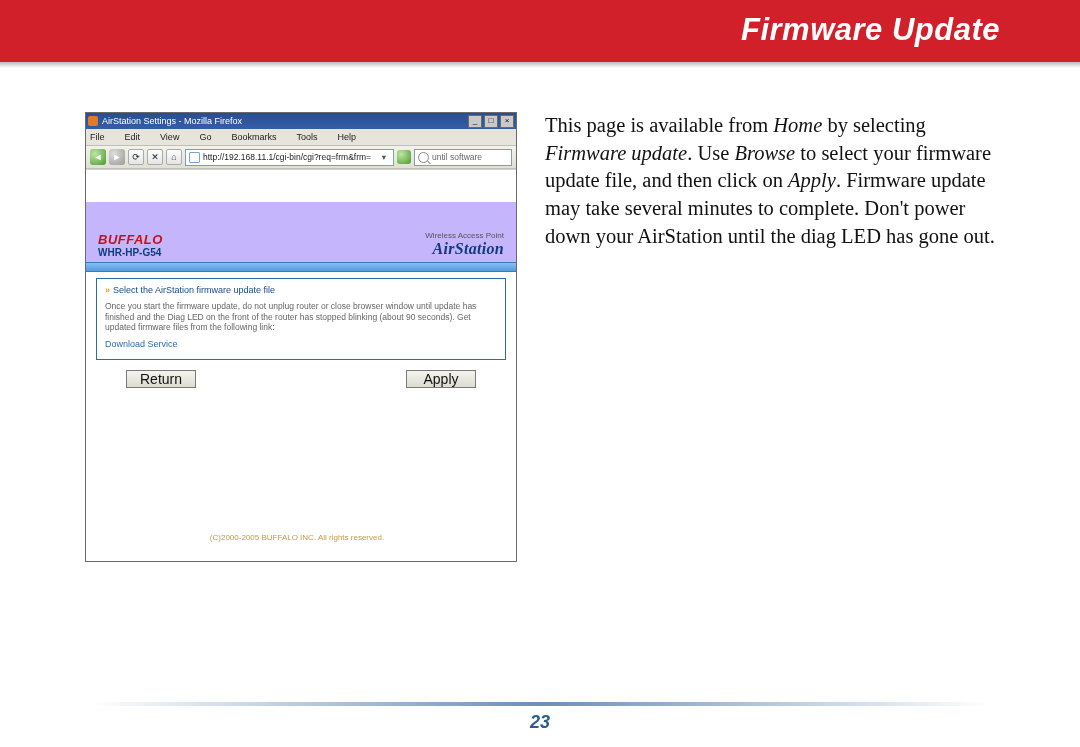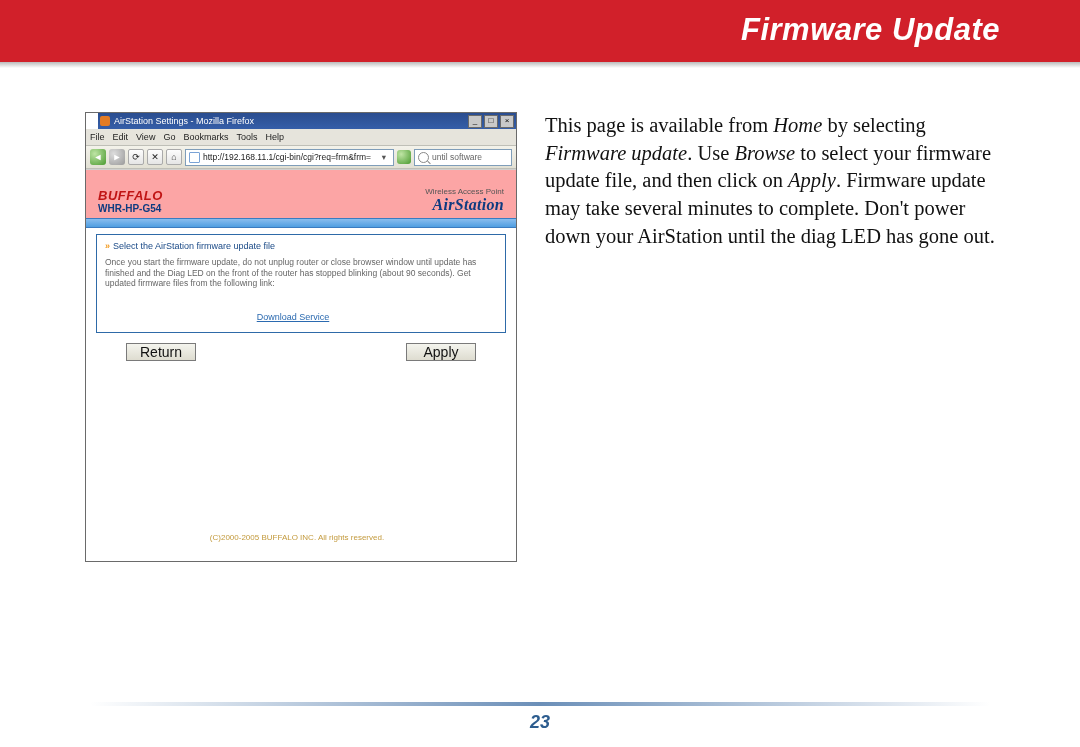--- a/index.html
+++ b/index.html
@@ -60,38 +60,37 @@
   }
   
   .tb {
     height: 16px;
     background: linear-gradient(#2a4d8f, #355ea8);
     color: #fff;
     display: flex;
     align-items: center;
     padding: 0 2px;
     gap: 4px;
-    margin-left: 12px;
   }
   .tb .icon {
     width: 10px; height: 10px; background: #e37b23; border-radius: 2px;
   }
   .tb .title { flex: 1; font-size: 9px; white-space: nowrap; overflow: hidden; }
   .tb .winbtns { display: flex; gap: 2px; }
   .tb .winbtn {
     width: 12px; height: 11px; background: #c9c9c9; border: 1px solid #6a6a6a;
     font-size: 8px; line-height: 9px; text-align: center; color:#000;
   }
   
   .menubar {
     height: 16px;
     background: #e6e4dc;
     border-bottom: 1px solid #bfbfb7;
     display: flex; align-items: center;
-    padding: 0 4px; gap: 8px;
+    padding: 0 4px; gap: 20px;
     font-size: 9px; color: #222;
   }
   
   .toolbar {
     height: 22px;
     background: linear-gradient(#f3f2ea,#e2e0d4);
     border-bottom: 1px solid #bfbfb7;
     display: flex; align-items: center;
     padding: 0 4px; gap: 3px;
   }
@@ -122,22 +121,23 @@
   
   .browserbody {
     height: calc(100% - 54px);
     background: #fff;
     border-top: 1px solid #cfcfcf;
     position: relative;
   }
   .brandbar {
     height: 44px;
     display:flex;align-items:flex-end;justify-content:space-between;
-    padding: 0 12px 4px 12px;
-    background:#fca5a5;
+    padding: 12px 12px 4px 12px;
+    background:#c4b5fd;
+    margin-top:32px;
   }
   .brandleft{display:flex;flex-direction:column;}
   .brandleft .logo{color:#c01515;font-weight:800;font-style:italic;font-size:13px;letter-spacing:0.5px;font-family:Arial,sans-serif;}
   .brandleft .model{color:#0e3b80;font-weight:700;font-size:10px;font-family:Arial,sans-serif;}
   .brandright{ text-align:right; }
   .brandright .tag{color:#555;font-size:8px;}
   .brandright .air{color:#0e3b80;font-weight:800;font-style:italic;font-size:16px;font-family:Liberation Serif, serif;letter-spacing:0.3px;}
   .bluestrip{height:8px;background:linear-gradient(#89bdee,#4f9ee1);border-top:1px solid #3a7bc0;border-bottom:1px solid #3a7bc0;}
 
   .sectiontitle {
@@ -157,21 +157,21 @@
     background:#fff;
     font-size:9px;color:#444;
   }
   .panel .hint{color:#1a4a87;font-size:9px;margin-bottom:4px;}
   .panel .hint .arrow{color:#f39a1e;font-weight:700;margin-right:3px;}
   .filerow{display:flex;align-items:center;border:1px solid #b3b3b3;height:18px;}
   .filerow .lbl{width:110px;padding-left:4px;color:#333;font-size:9px;}
   .filerow .fld{flex:1;border-left:1px solid #ccc;height:100%;}
   .filerow .brw{width:48px;height:100%;border-left:1px solid #9a9a9a;background:linear-gradient(#f5f5f0,#e0dfd4);display:flex;align-items:center;justify-content:center;font-size:8.5px;color:#000;}
   .note{margin-top:6px;font-size:8.5px;color:#666;line-height:1.25;}
-  .dl{margin-top:23px;text-align:center;font-size:9px;color:#2b6ab0;text-decoration:underline;}
+  .dl{margin-top:6px;text-align:left;font-size:9px;color:#2b6ab0;}
 
   .btnrow{display:flex;justify-content:space-between;padding:0 40px;margin-top:10px;}
   .winbutton{min-width:52px;height:16px;border:1px solid #7a7a7a;background:linear-gradient(#f4f4ee,#dedcd0);font-size:14px;display:flex;align-items:center;justify-content:center;padding:0 8px;color:#111;}
 
   .copyright{position:absolute;left:0;right:8px;bottom:22px;text-align:center;font-size:8px;color:#c39a3d;}
 
   
   .bodytext {
     margin-left: 460px;
     font-size: 20.5px;

